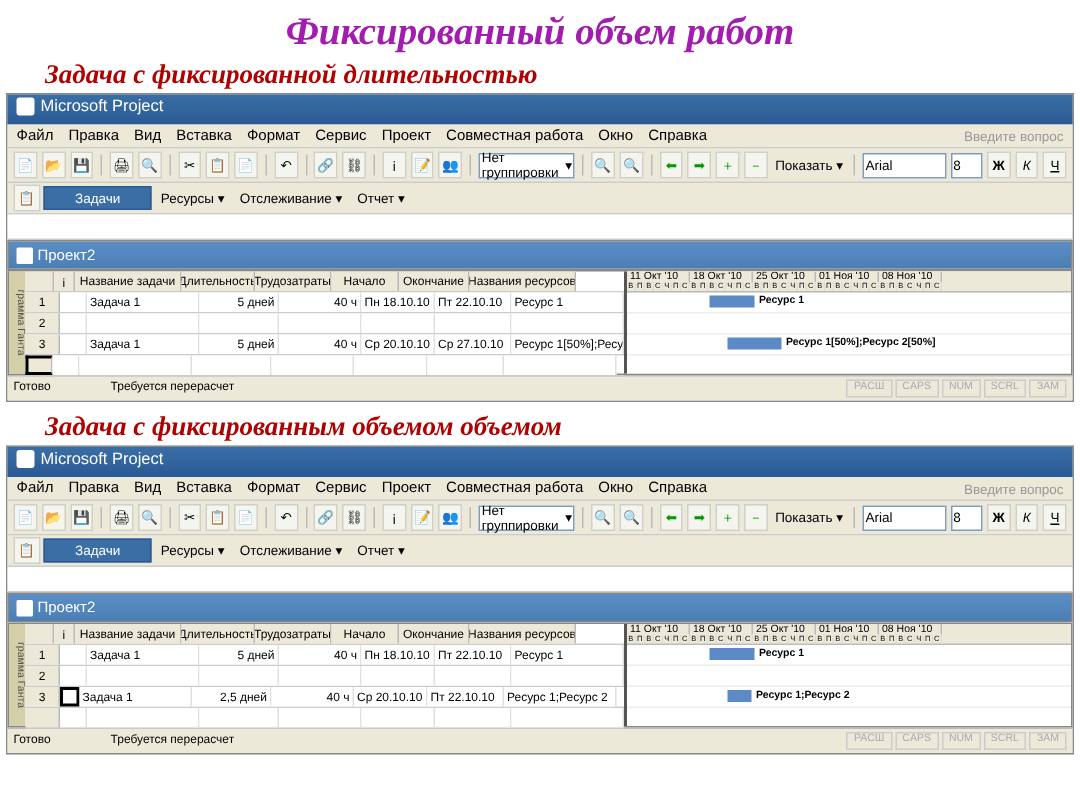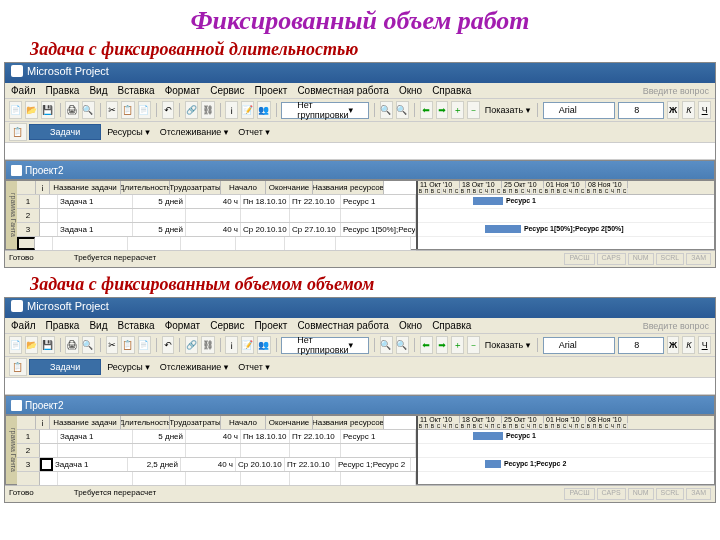--- a/index.html
+++ b/index.html
@@ -7,21 +7,21 @@
   .subtitle { font-family:'Times New Roman',serif; font-size:18px; font-weight:bold; font-style:italic; color:#b00000; margin:2px 0 2px 30px; }
   .app { border:1px solid #888; background:#ece9d8; margin:0 4px 6px; }
   .titlebar { background:linear-gradient(#3a6ea5,#2a5a95); color:#fff; font-size:11px; padding:2px 6px; display:flex; align-items:flex-start; gap:4px; height:16px; }
   .titlebar .icon { width:12px; height:12px; background:#fff; display:inline-block; border-radius:2px; }
   .menubar { background:#ece9d8; padding:2px 6px; font-size:10px; display:flex; gap:10px; border-bottom:1px solid #ccc; }
   .menubar span { cursor:default; }
   .toolbar { background:#ece9d8; padding:2px 4px; display:flex; align-items:center; gap:3px; border-bottom:1px solid #ccc; flex-wrap:nowrap; overflow:hidden; font-size:9px; height:18px;}
   .tb-btn { width:16px; height:16px; background:#f5f5f0; border:1px solid #d0d0c8; display:inline-flex; align-items:center; justify-content:center; font-size:9px; }
   .tb-sep { width:1px; height:14px; background:#bbb; margin:0 2px; }
   .tb-text { font-size:9px; white-space:nowrap; padding:0 2px; }
-  .tb-combo { border:1px solid #7f9db9; background:#fff; font-size:9px; padding:1px 15px; height:13px; display:inline-flex; align-items:center; }
+  .tb-combo { border:1px solid #7f9db9; background:#fff; font-size:9px; padding:1px 1px; height:13px; display:inline-flex; align-items:center; }
   .tb-combo.small { width:60px;text-align:right; }
   .toolbar-right { margin-left:auto; display:flex; gap:3px; align-items:center;}
   .question { color:#999; font-size:9px; }
   .tabs { background:#ece9d8; padding:2px 4px; display:flex; gap:2px; border-bottom:1px solid #ccc; font-size:9px; height:16px; align-items:center;}
   .tab { padding:2px 20px; border:1px solid #999; background:#e0e0d8; font-size:9px; }
   .tab.active { background:#3a6ea5; color:#fff; border-color:#2a5a95;}
   .tab-dd { padding:2px 4px; }
   .project-bar { background:linear-gradient(#5a8ec5,#4a7eb5); color:#fff; font-size:10px; padding:2px 5px; border:1px solid #888; display:flex; align-items:center; gap:3px; height:14px;}
   .project-bar .pb-icon { width:11px; height:11px; background:#fff; border-radius:1px;}
   .grid-area { display:flex; background:#fff; border:1px solid #888; height:68px; position:relative;}

